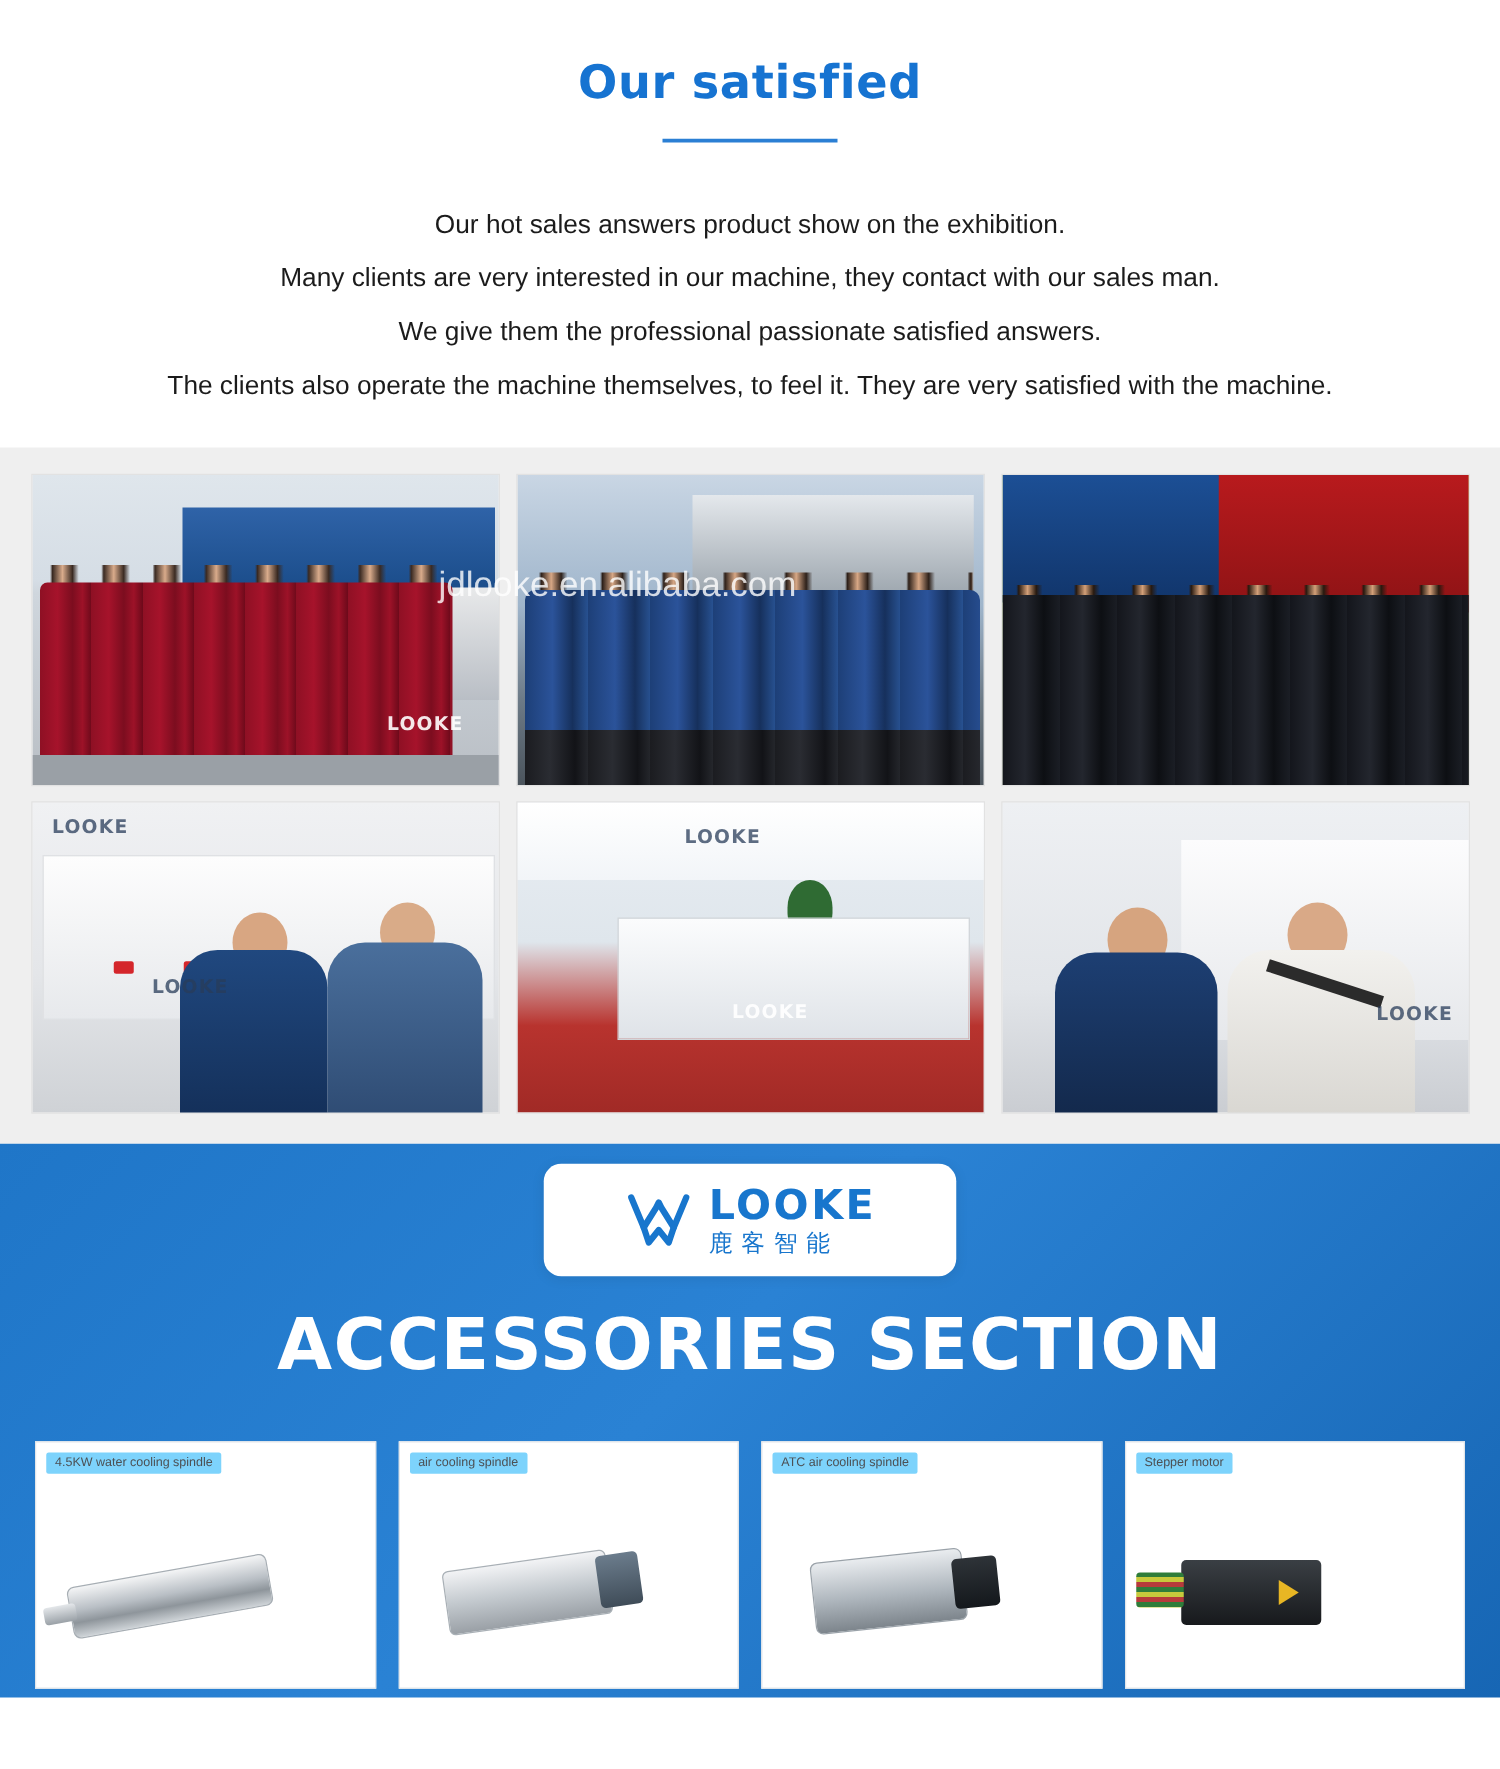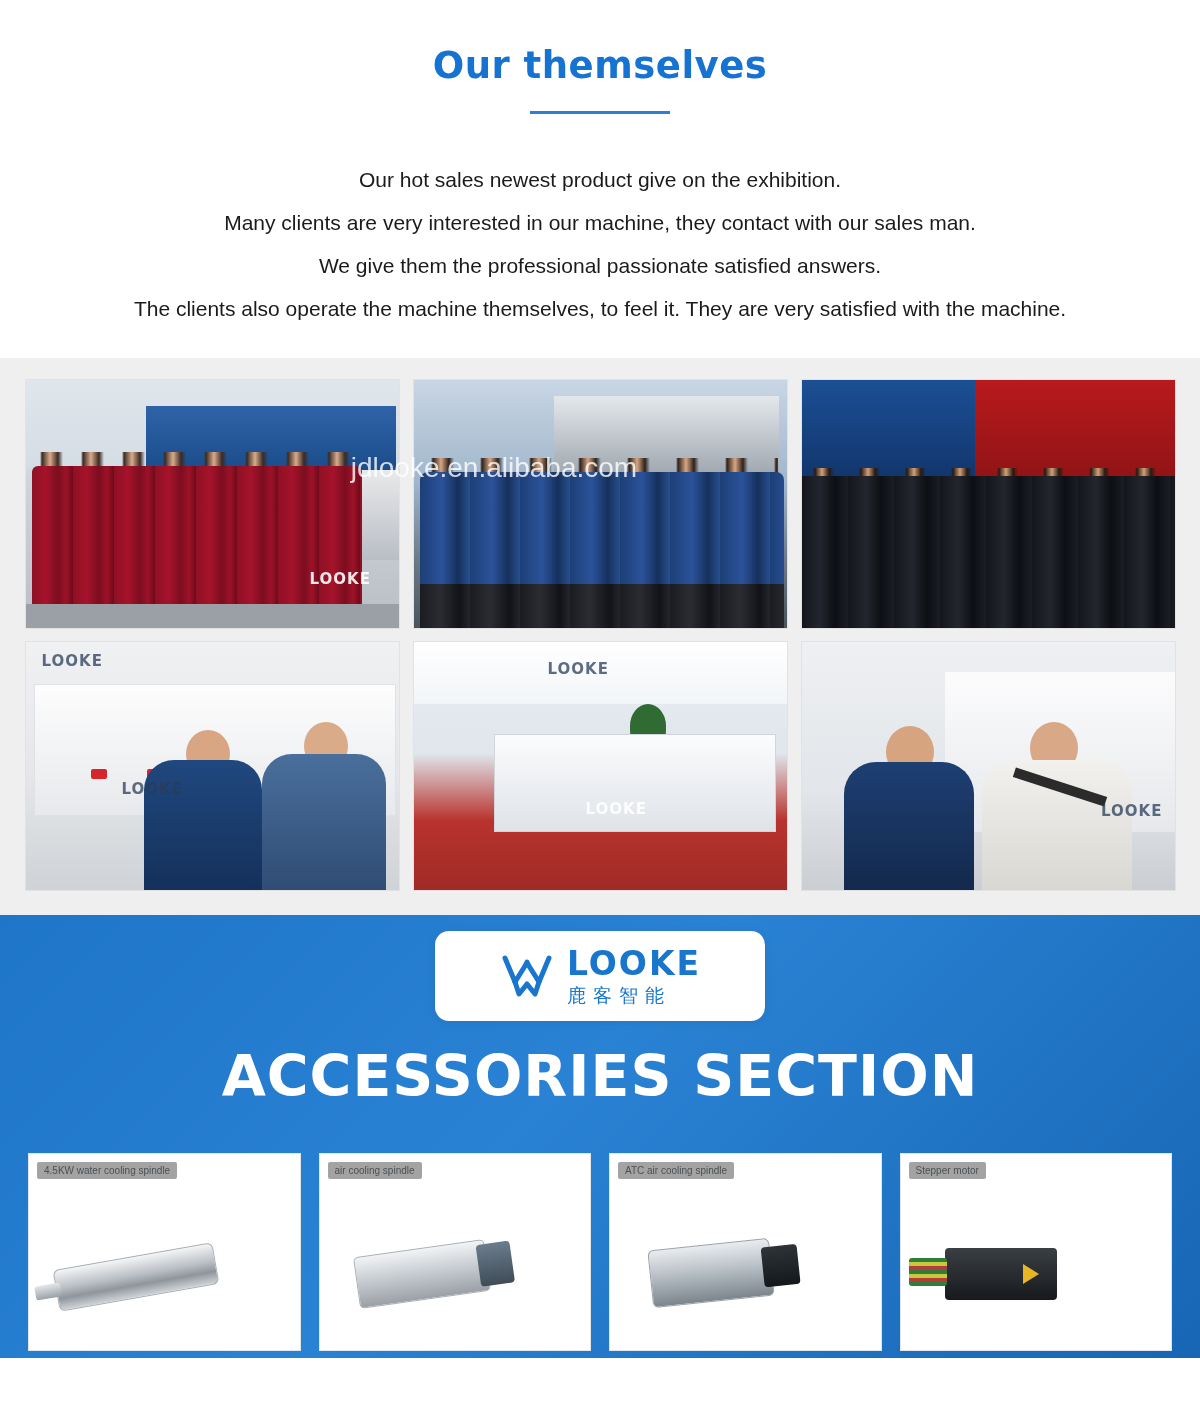--- a/index.html
+++ b/index.html
@@ -284,21 +284,21 @@
     flex: 1;
     background: #ffffff;
     border: 1px solid #e3e6e9;
     height: 196px;
     position: relative;
     overflow: hidden;
   }
   .acc-label {
     position: absolute;
     left: 8px; top: 8px;
-    background: #a3a3a3;
+    background: #7dd3fc;
     color: #4c5054;
     font-size: 10px;
     padding: 3px 7px;
     border-radius: 2px;
     white-space: nowrap;
   }
   .acc-art { position: absolute; left: 0; right: 0; bottom: 18px; top: 46px; }
 
   
   .art-spindle-w {
@@ -358,25 +358,25 @@
     background: linear-gradient(to bottom,#d7dadd,#9aa1a7); border-radius: 3px;
   }
   .art-motor-servo::after {
     content:""; position: absolute; right: -18px; top: 22px; width: 22px; height: 18px;
     background: linear-gradient(to bottom,#cfd3d7,#9ba2a8); border-radius: 2px;
   }
 </style>
 </head>
 <body>
 
-<h1 class="page-title">Our themselves</h1>
+<h1 class="page-title">Our satisfied</h1>
 <div class="title-rule"></div>
 
 <div class="intro">
-  <div>Our hot sales newest product give on the exhibition.</div>
+  <div>Our hot sales answers product show on the exhibition.</div>
   <div>Many clients are very interested in our machine, they contact with our sales man.</div>
   <div>We give them the professional passionate satisfied answers.</div>
   <div class="wrapline">The clients also operate the machine themselves, to feel it. They are very satisfied with the machine.</div>
 </div>
 
 <div class="gallery">
 
   <div class="grid-row">
 
     <div class="photo p1">

